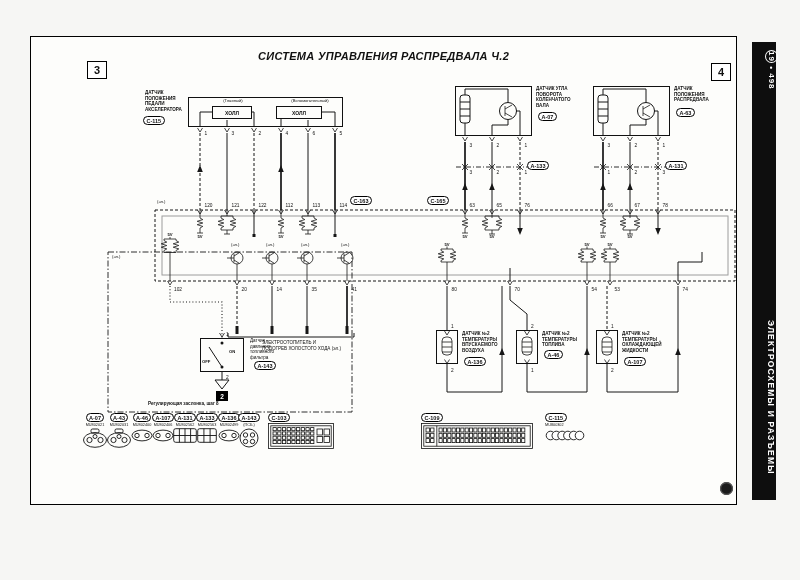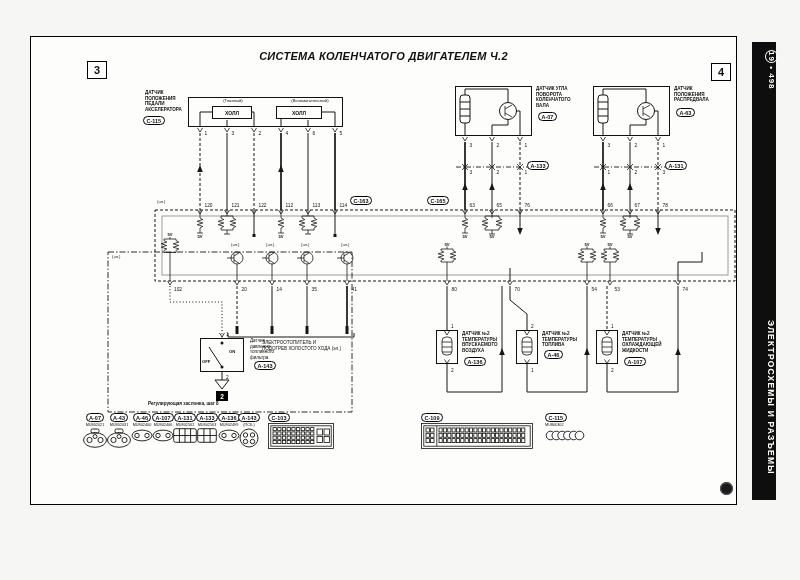--- a/index.html
+++ b/index.html
@@ -250,21 +250,21 @@
       <text x="170" y="235.5" class="vlbl" text-anchor="middle">5V</text>
       <text x="157" y="203" class="ellbl" text-anchor="start">(эл.)</text>
       <text x="112" y="258" class="ellbl" text-anchor="start">(эл.)</text>
       <text x="231" y="246" class="ellbl" text-anchor="start">(эл.)</text>
       <text x="266" y="246" class="ellbl" text-anchor="start">(эл.)</text>
       <text x="301" y="246" class="ellbl" text-anchor="start">(эл.)</text>
       <text x="341" y="246" class="ellbl" text-anchor="start">(эл.)</text>
     </g>
 </svg>
 
-<div class="abs title">СИСТЕМА КОЛЕНЧАТОГО ДВИГАТЕЛЕМ Ч.2</div>
+<div class="abs title">СИСТЕМА УПРАВЛЕНИЯ РАСПРЕДВАЛА Ч.2</div>
 <div class="abs secbox" style="left:87px;top:61px;">3</div>
 <div class="abs secbox" style="left:711px;top:63px;">4</div>
 
 <div class="abs mlabel" style="left:145px;top:90px;width:44px;">ДАТЧИК
 ПОЛОЖЕНИЯ
 ПЕДАЛИ
 АКСЕЛЕРАТОРА</div>
 <div class="abs badge" style="left:143px;top:116px;">C-115</div>
 <div class="abs compbox" style="left:188px;top:97px;width:155px;height:30px;"></div>
 <div class="abs tinytag" style="left:198px;top:99px;width:70px;text-align:center;">(Главный)</div>

